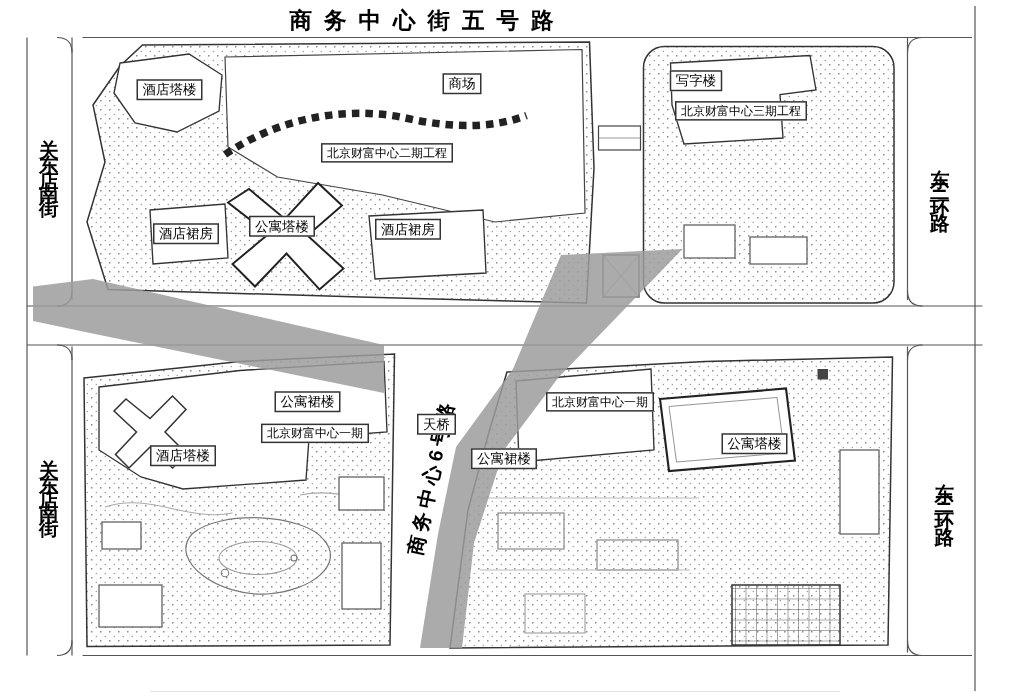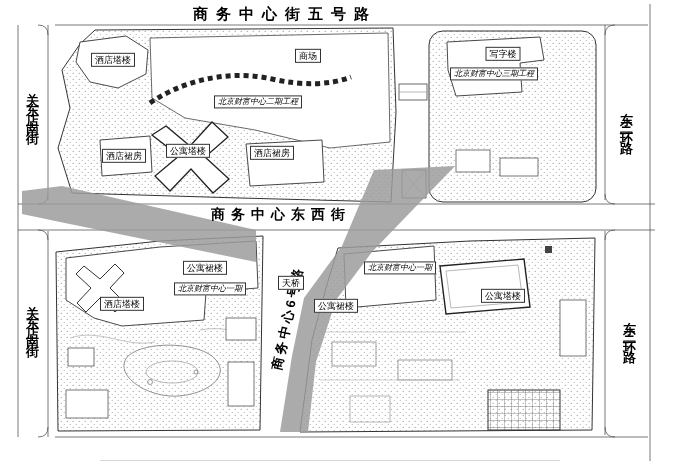--- a/index.html
+++ b/index.html
@@ -16,21 +16,21 @@
   .street.v{
     writing-mode:vertical-rl;text-orientation:upright;
     font-size:13px;letter-spacing:10px;
   }
   .street.diag{transform:translate(-50%,-50%) rotate(-78deg);font-size:13px;letter-spacing:3px;}
   .lbl{
     position:absolute;transform:translate(-50%,-50%);
     font-size:9px;line-height:1.15;padding:1px 3px;white-space:nowrap;
     background:#fff;border:0.8px solid #333;color:#000;
   }
-  .lbl.small{font-size:8px;font-style:italic;}
+  .lbl.small{font-size:8px;}
 </style>
 </head>
 <body>
 
 <div id="plan">
 
   <svg width="673" height="466" viewBox="0 0 673 466">
     <defs>
       <pattern id="dots" width="6" height="6" patternUnits="userSpaceOnUse">
         <circle cx="1.2" cy="1.2" r="0.55" fill="#777"></circle>
@@ -117,35 +117,34 @@
       <rect x="545" y="246" width="7" height="7" fill="#444"></rect>
     </g>
 
     <g fill="#9c9c9c" fill-opacity="0.85">
       <path d="M22,191 L62,186 L256,230 L256,262 L60,222 L22,214 Z"></path>
       <path d="M374,170 L455,166 L372,252 L336,300 L316,362 L308,432 L280,432 L292,356 L304,298 L342,246 Z"></path>
     </g>
   </svg>
 
   <div class="street big" style="left:285px;top:14px">商务中心街五号路</div>
-  <div class="street" style="left:281px;top:215px">商务中心东西街</div>
   <div class="street v" style="left:32px;top:107px">关东店南街</div>
   <div class="street v" style="left:32px;top:320px">关东店南街</div>
   <div class="street v" style="left:626px;top:122px">东三环路</div>
   <div class="street v" style="left:629px;top:331px">东三环路</div>
   <div class="street diag" style="left:288px;top:318px">商务中心6号路</div>
 
   <div class="lbl" style="left:113px;top:60px">酒店塔楼</div>
   <div class="lbl" style="left:308px;top:56px">商场</div>
   <div class="lbl small" style="left:258px;top:102px">北京财富中心二期工程</div>
   <div class="lbl" style="left:124px;top:156px">酒店裙房</div>
   <div class="lbl" style="left:188px;top:151px">公寓塔楼</div>
   <div class="lbl" style="left:272px;top:153px">酒店裙房</div>
 
-  <div class="lbl" style="left:503px;top:54px">写字楼</div>
+  <div class="lbl" style="left:464px;top:54px">写字楼</div>
   <div class="lbl small" style="left:494px;top:74px">北京财富中心三期工程</div>
 
   <div class="lbl" style="left:205px;top:268px">公寓裙楼</div>
   <div class="lbl small" style="left:210px;top:289px">北京财富中心一期</div>
   <div class="lbl" style="left:122px;top:304px">酒店塔楼</div>
 
   <div class="lbl" style="left:291px;top:283px">天桥</div>
 
   <div class="lbl small" style="left:400px;top:268px">北京财富中心一期</div>
   <div class="lbl" style="left:336px;top:306px">公寓裙楼</div>

